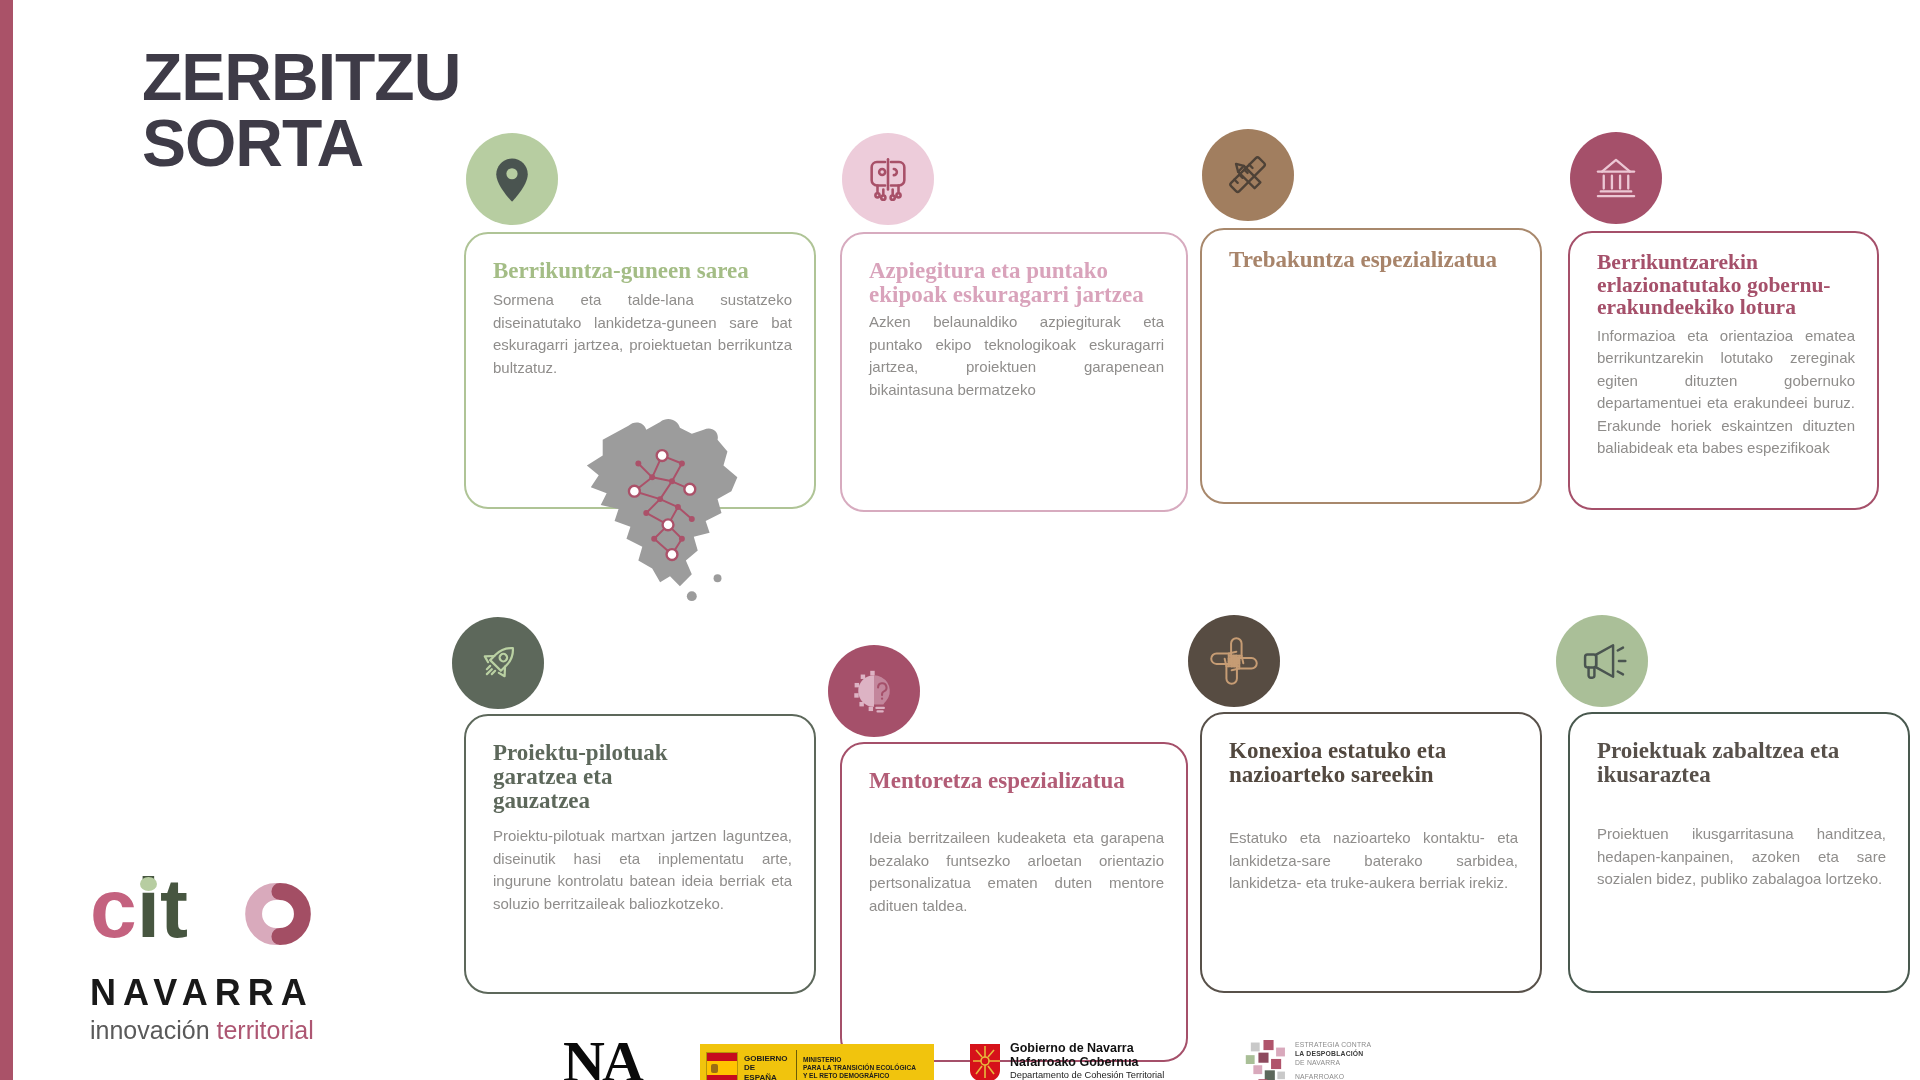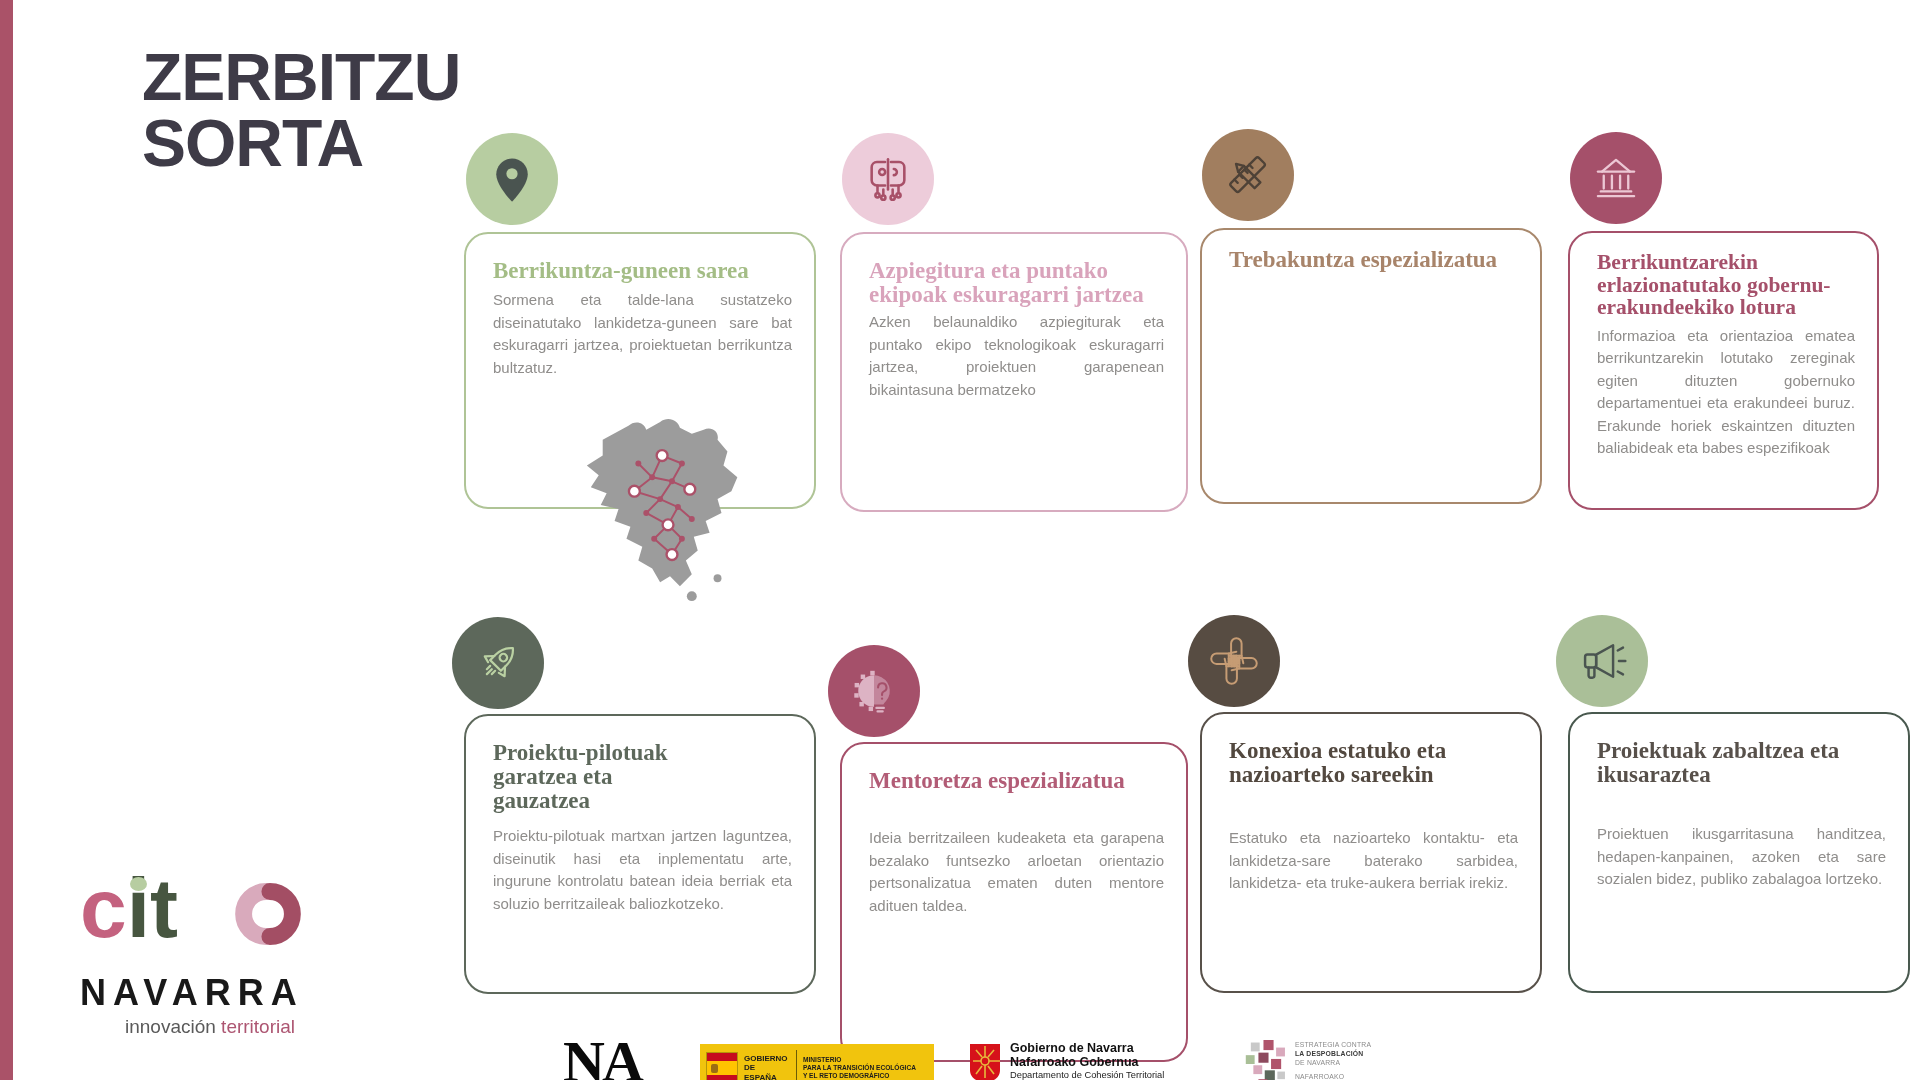--- a/index.html
+++ b/index.html
@@ -37,28 +37,28 @@
 
   .icon-circle{position:absolute;width:92px;height:92px;border-radius:50%;top:-99px;left:2px;
     background:var(--ibg);color:var(--ifg);display:flex;align-items:center;justify-content:center;}
   .row2 .icon-circle{top:-97px;left:-12px;}
   .icon-circle svg{width:56px;height:56px;display:block;}
 
   
   .map{position:absolute;left:543px;top:412px;width:258px;height:198px;z-index:5;}
 
   
-  .citblock{position:absolute;left:80px;top:866px;width:260px;}
+  .citblock{position:absolute;left:90px;top:866px;width:260px;}
   .cit-word{position:relative;font-size:84px;line-height:1;font-weight:700;letter-spacing:0;}
   .cit-c{color:#c4627f;}
   .cit-i,.cit-t{color:#475640;}
   .cit-idot{position:absolute;left:50px;top:11px;width:17px;height:14px;border-radius:50%;background:#b7cda1;}
   .cit-chain{position:absolute;left:128px;top:6px;width:120px;height:84px;}
   .cit-navarra{margin-top:22px;font-size:36px;font-weight:700;letter-spacing:7px;color:#191919;}
-  .cit-tagline{margin-top:2px;font-size:19px;color:#5a5a5a;text-align:center;}
+  .cit-tagline{margin-top:2px;font-size:25px;color:#5a5a5a;}
   .cit-tagline .terr{color:#ad5672;}
 
   
   .na-logo{position:absolute;left:563px;top:1033px;font-family:"Liberation Serif",serif;
     font-size:58px;font-weight:700;color:#0a0a0a;letter-spacing:-3px;line-height:1;}
   .spain{position:absolute;left:700px;top:1044px;width:234px;height:48px;background:#f1c40d;
     display:flex;align-items:center;box-sizing:border-box;padding:4px 6px;}
   .flagbox{width:30px;height:30px;flex:0 0 30px;display:flex;flex-direction:column;border:1px solid #b4950a;}
   .flagbox .fr{height:8px;background:#c60b1e;}
   .flagbox .fy{flex:1;background:#ffc400;position:relative;}

